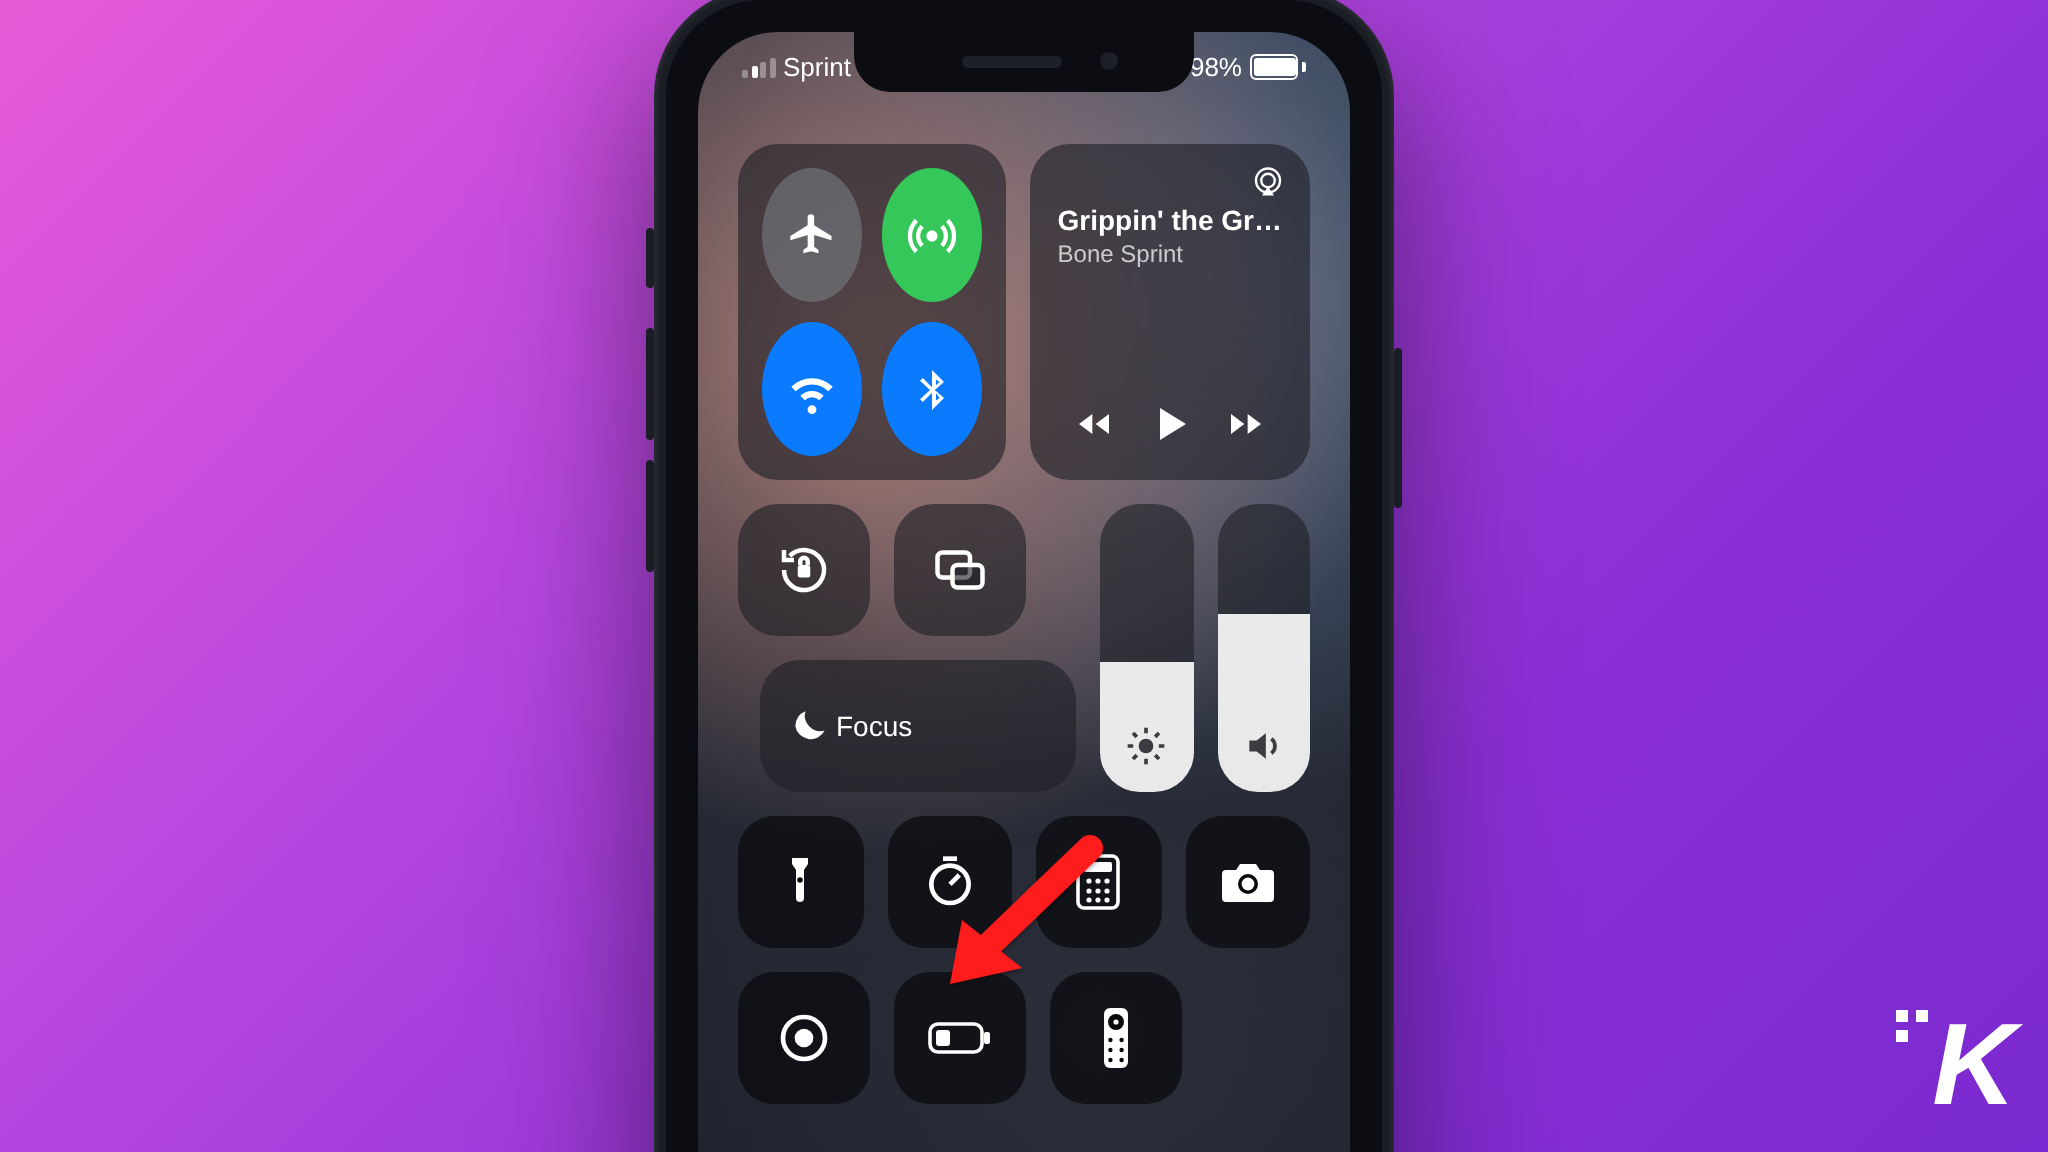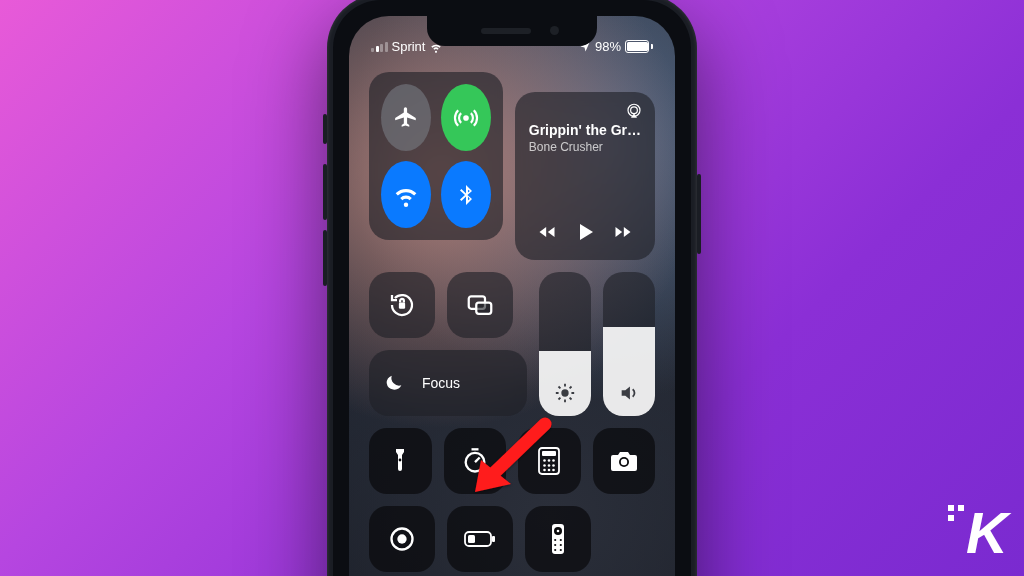--- a/index.html
+++ b/index.html
@@ -19,21 +19,21 @@
     background:
       radial-gradient(circle at 28% 22%, #b07f78 0%, rgba(176,127,120,0) 42%),
       radial-gradient(circle at 78% 18%, #566a88 0%, rgba(86,106,136,0) 40%),
       radial-gradient(circle at 62% 70%, #2b2f3a 0%, rgba(43,47,58,0) 60%),
       linear-gradient(180deg,#2f3542 0%,#1e232e 60%,#15181f 100%);
     color:#fff;}
   .notch{position:absolute;top:0;left:50%;transform:translateX(-50%);width:170px;height:30px;background:#0b0d12;border-bottom-left-radius:18px;border-bottom-right-radius:18px;z-index:30;}
   .notch:before{content:"";position:absolute;left:54px;top:12px;width:50px;height:6px;border-radius:3px;background:#1d2026;}
   .notch:after{content:"";position:absolute;right:38px;top:10px;width:9px;height:9px;border-radius:50%;background:#1d2026;}
   
-  .status{position:absolute;top:10px;left:0;right:0;height:28px;display:flex;justify-content:space-between;align-items:flex-end;padding:0 22px;font-size:13px;z-index:20;}
+  .status{position:absolute;top:10px;left:0;right:0;height:28px;display:flex;justify-content:space-between;align-items:flex-start;padding:0 22px;font-size:13px;z-index:20;}
   .status .left,.status .right{display:flex;align-items:center;gap:4px;}
   .bars{display:flex;gap:1.5px;align-items:flex-end;}
   .bars span{width:3px;background:rgba(255,255,255,.35);border-radius:1px;}
   .bars span:nth-child(1){height:4px;}
   .bars span:nth-child(2){height:6px;background:#fff;}
   .bars span:nth-child(3){height:8px;}
   .bars span:nth-child(4){height:10px;}
   .wifi-sm svg{width:14px;height:14px;}
   .battery{display:flex;align-items:center;gap:2px;}
   .bat-body{width:22px;height:11px;border:1px solid #fff;border-radius:3px;position:relative;}
@@ -43,29 +43,29 @@
   .cc{position:absolute;top:56px;left:20px;right:20px;bottom:0;}
   .row{display:flex;gap:12px;margin-bottom:12px;}
   .tile{background:rgba(30,32,38,.62);border-radius:20px;backdrop-filter:blur(6px);}
   .conn{width:144px;height:144px;padding:12px;display:grid;grid-template-columns:1fr 1fr;grid-template-rows:1fr 1fr;gap:10px;}
   .cbtn{border-radius:50%;display:flex;align-items:center;justify-content:center;}
   .cbtn svg,.cbtn .txt{color:#fff;}
   .c-air{background:rgba(120,124,132,.6);}
   .c-cell{background:#35c759;}
   .c-wifi{background:#0a7aff;}
   .c-bt{background:#0a7aff;}
-  .music{width:144px;height:144px;padding:14px 14px 10px 14px;position:relative;display:flex;flex-direction:column;margin-top:20px;}
+  .music{width:144px;height:144px;padding:14px 14px 10px 14px;position:relative;display:flex;flex-direction:column;}
   .airplay{position:absolute;top:10px;right:12px;}
   .mtitle{font-size:14px;font-weight:600;margin-top:16px;white-space:nowrap;overflow:hidden;text-overflow:ellipsis;}
   .martist{font-size:12px;color:rgba(255,255,255,.72);margin-top:2px;}
   .mctrl{display:flex;justify-content:space-around;align-items:center;margin-top:auto;margin-bottom:6px;}
   .mctrl svg{width:20px;height:20px;fill:#fff;}
   .mctrl .play svg{width:24px;height:24px;}
   .sq{width:66px;height:66px;display:flex;align-items:center;justify-content:center;}
-  .focus{width:144px;height:66px;display:flex;align-items:center;gap:17px;padding-left:14px;}
+  .focus{width:144px;height:66px;display:flex;align-items:center;gap:2px;padding-left:14px;margin-left:11px;}
   .slider{width:66px;height:144px;background:rgba(30,32,38,.62);border-radius:20px;position:relative;overflow:hidden;display:flex;align-items:flex-end;}
   .slider .fill{width:100%;background:rgba(255,255,255,.9);}
   .slider .sicon{position:absolute;bottom:12px;left:50%;transform:translateX(-50%);}
   .util .sq{background:rgba(10,10,12,.72);border-radius:18px;}
   .util{gap:12px;}
   .arrow{position:absolute;pointer-events:none;z-index:40;}
   svg{display:block;}
 </style>
 </head>
 <body>
@@ -148,21 +148,21 @@
 
             <div class="tile music">
               <span class="airplay">
                 <svg width="18" height="18" viewBox="0 0 24 24" fill="none" stroke="#fff" stroke-width="1.6">
                     <circle cx="12" cy="11" r="8"></circle>
                     <circle cx="12" cy="11" r="4.5"></circle>
                     <path d="M12 15l4 6H8z" fill="#fff" stroke="none"></path>
                   </svg>
               </span>
               <div class="mtitle">Grippin' the Gr…</div>
-              <div class="martist">Bone Crusher</div>
+              <div class="martist">Bone Sprint</div>
               <div class="mctrl">
                 <span>
                     <svg viewBox="0 0 24 24">
                       <path d="M11 6 3 12l8 6zM21 6l-8 6 8 6z"></path>
                     </svg>
                   </span>
                 <span class="play">
                     <svg viewBox="0 0 24 24">
                       <path d="M7 4v16l13-8z"></path>
                     </svg>

